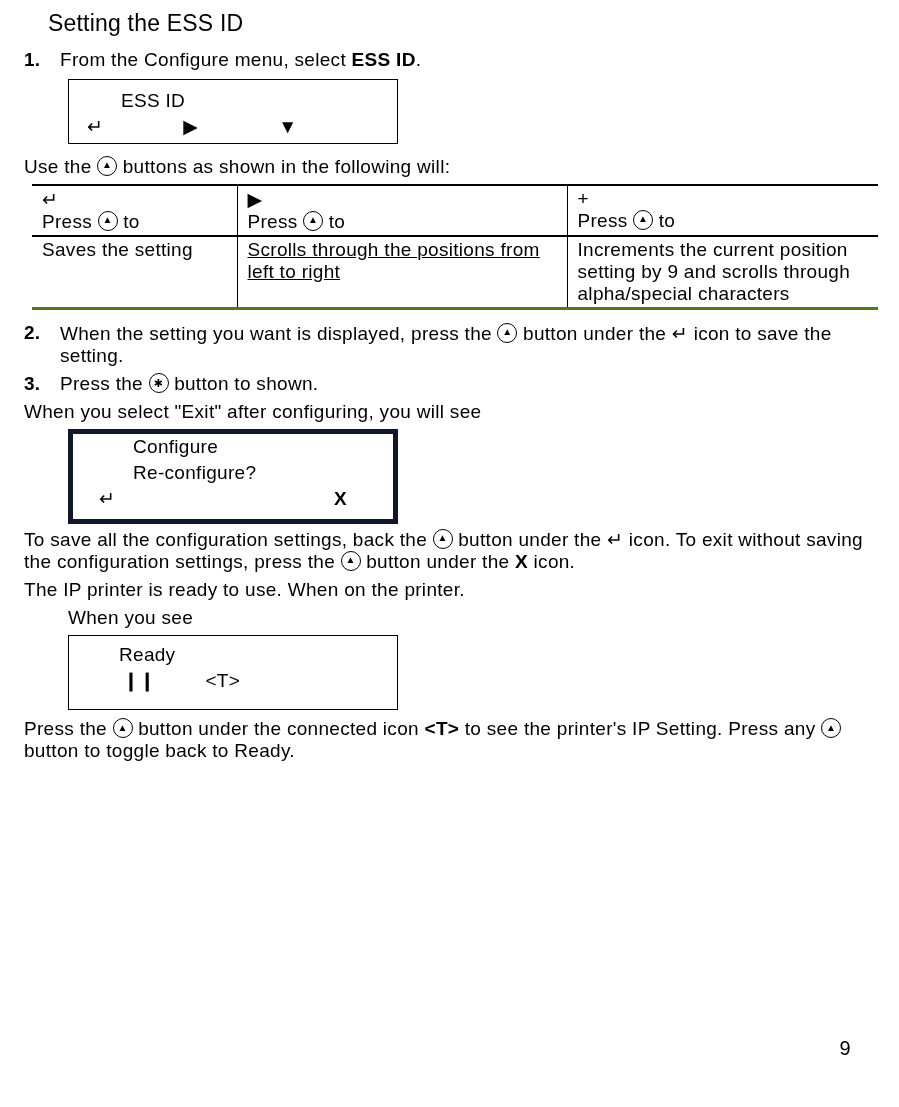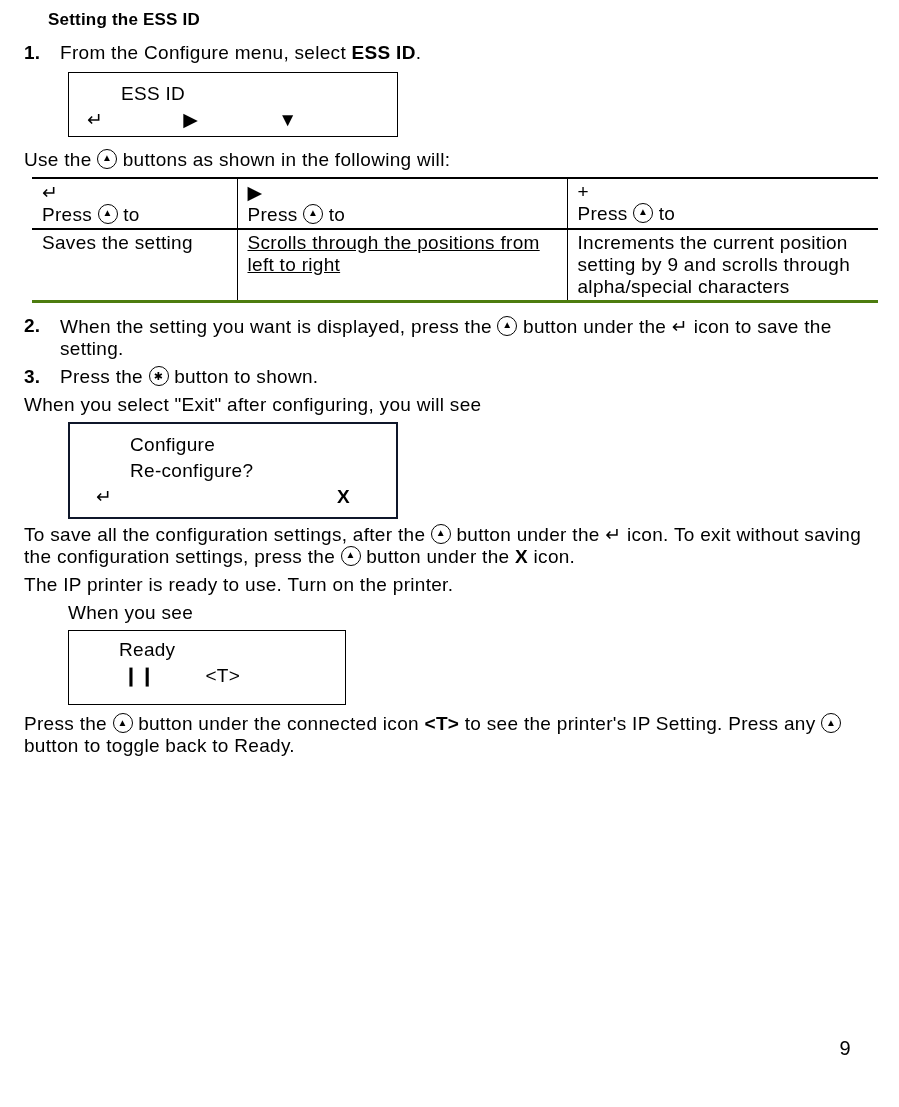--- a/index.html
+++ b/index.html
@@ -7,22 +7,22 @@
     font-size: 19px;
     margin: 0;
     padding: 10px 24px 40px 24px;
     width: 899px;
     box-sizing: border-box;
     color: #000;
     letter-spacing: 0.3px;
   }
   .heading {
     font-family: "Arial Narrow", Arial, sans-serif;
-    font-weight: bold;
-    font-size: 17px;
+    font-weight: normal;
+    font-size: 23px;
     margin: 0 0 12px 24px;
     letter-spacing: 0.2px;
   }
   .step {
     display: flex;
     margin: 0 0 6px 0;
   }
   .step-num {
     width: 36px;
     flex: 0 0 36px;
@@ -41,39 +41,39 @@
     box-sizing: border-box;
     line-height: 1.35;
   }
   .lcd .row3 {
     display: flex;
     gap: 80px;
     margin-left: -34px;
     padding-bottom: 4px;
   }
   .lcd2 {
-    border: 2px solid #0f172a;
+    border: 5px solid #0f172a;
     width: 330px;
     margin: 4px 0 4px 44px;
-    padding: 8px 16px 8px 60px;
+    padding: 0 16px 8px 60px;
     font-family: Arial, Helvetica, sans-serif;
     font-size: 19px;
     box-sizing: border-box;
     line-height: 1.35;
   }
   .lcd2 .row3 {
     display: flex;
     justify-content: space-between;
     margin-left: -34px;
     padding-right: 30px;
     font-weight: bold;
   }
   .lcd3 {
     border: 1px solid #000;
-    width: 278px;
+    width: 330px;
     margin: 4px 0 8px 44px;
     padding: 6px 16px 16px 50px;
     font-family: Arial, Helvetica, sans-serif;
     font-size: 19px;
     box-sizing: border-box;
     line-height: 1.35;
   }
   .lcd3 .row2 {
     display: flex;
     gap: 50px;
@@ -227,24 +227,24 @@
 <div class="lcd2">
   <div>Configure</div>
   <div>Re-configure?</div>
   <div class="row3">
     <span style="font-weight:normal">↵</span>
     <span>X</span>
   </div>
 </div>
 
 <p class="plain">
-  <span>To save all the configuration settings, after the </span><span class="upicon"></span><span> button under the </span><span>↵</span><span> icon.  To exit without saving the configuration settings, press the </span><span class="upicon"></span><span> button under the </span><span class="bold">X</span><span> icon.</span>
+  <span>To save all the configuration settings, back the </span><span class="upicon"></span><span> button under the </span><span>↵</span><span> icon.  To exit without saving the configuration settings, press the </span><span class="upicon"></span><span> button under the </span><span class="bold">X</span><span> icon.</span>
 </p>
 
-<p class="plain">The IP printer is ready to use.  Turn on the printer.</p>
+<p class="plain">The IP printer is ready to use.  When on the printer.</p>
 
 <p class="plain indent20">When you see</p>
 
 <div class="lcd3">
   <div>Ready</div>
   <div class="row2">
     <span>❙❙</span>
     <span>&lt;T&gt;</span>
   </div>
 </div>

